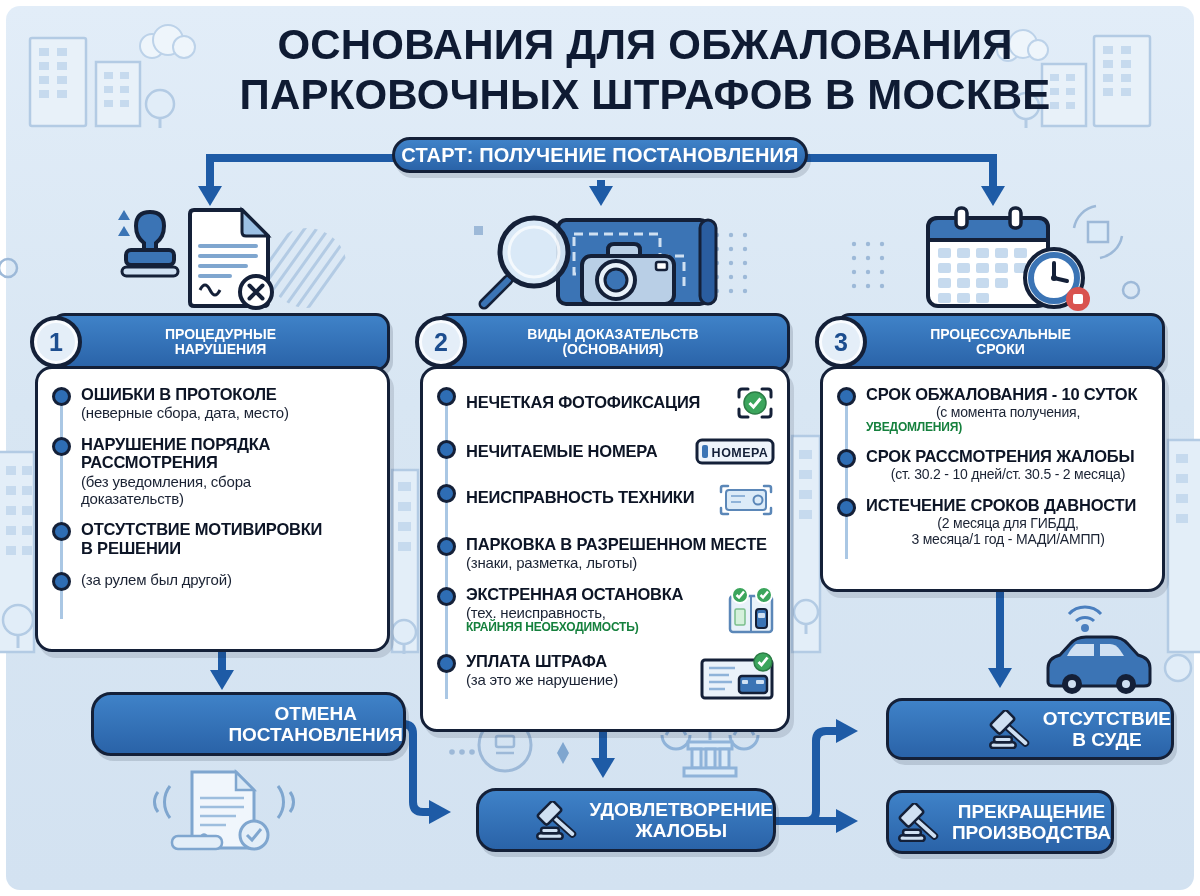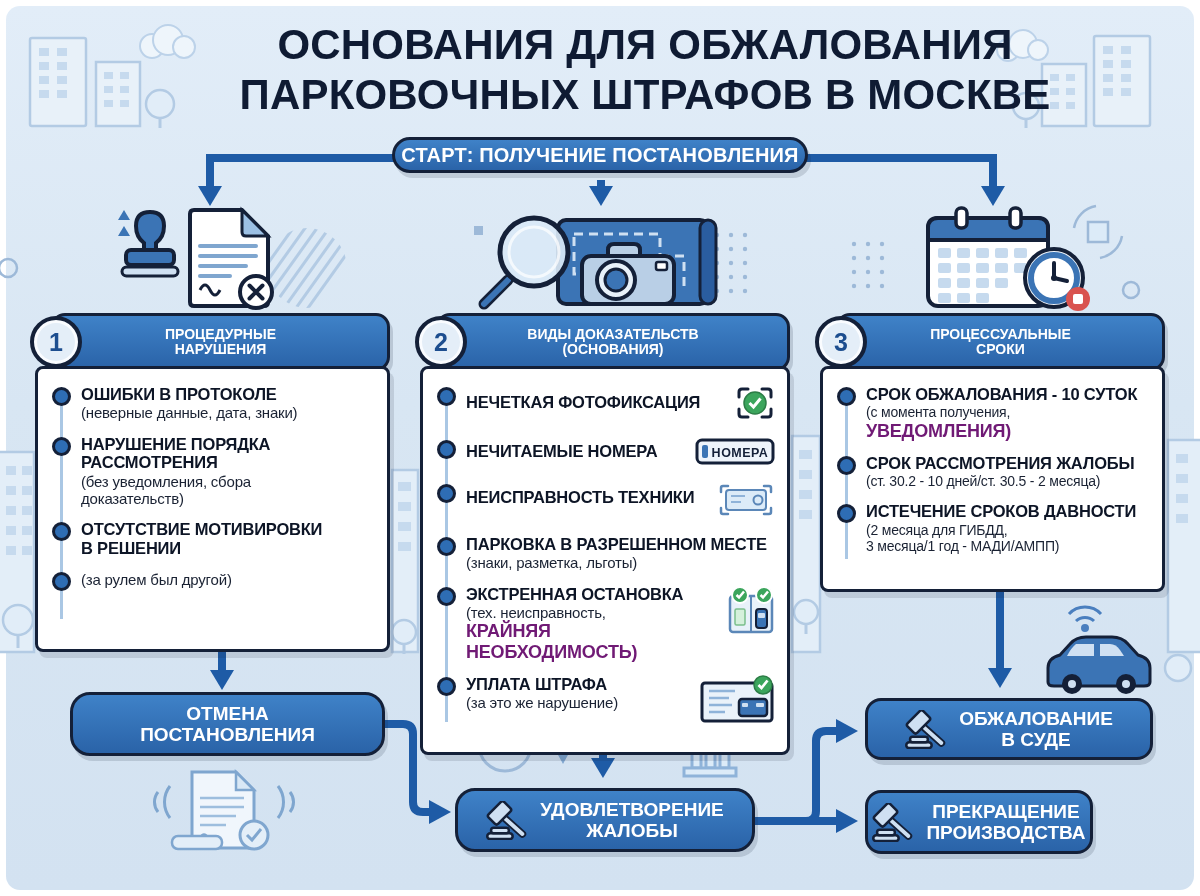--- a/index.html
+++ b/index.html
@@ -16,35 +16,35 @@
   .topicon{position:absolute;z-index:2;}
   .col{position:absolute;z-index:3;}
   .col-header{position:relative;height:58px;}
   .hdr-pill{position:absolute;left:16px;right:0;top:0;bottom:0;border-radius:14px;
          background:linear-gradient(180deg,#3f82c8,#2a63a8);border:3px solid #142038;box-sizing:border-box;
          display:flex;align-items:center;justify-content:center;text-align:center;
          color:#fff;font-weight:bold;font-size:14px;line-height:1.1;box-shadow:3px 5px 0 rgba(20,32,56,.16);}
   .num{position:absolute;left:-5px;top:50%;transform:translateY(-50%);width:52px;height:52px;border-radius:50%;
          background:#e4eef8;border:4px solid #142038;box-shadow:inset 0 0 0 3px #fafcff;box-sizing:border-box;
          display:flex;align-items:center;justify-content:center;font-weight:bold;font-size:25px;color:#1d4e8f;z-index:2;}
-  .col-body{position:relative;margin-top:-5px;background:#fff;border:3px solid #142038;border-radius:8px;
+  .col-body{position:relative;margin-top:-5px;background:#fff;border:3px solid #142038;border-radius:17px;
          box-sizing:border-box;padding:16px 12px 10px 14px;box-shadow:4px 6px 0 rgba(20,32,56,.13);}
   .col-body::before{content:"";position:absolute;left:22px;top:34px;bottom:30px;width:2.5px;background:#aac7e4;z-index:0;}
   .item{position:relative;z-index:1;display:flex;align-items:flex-start;gap:10px;margin-bottom:13px;}
   .dot{flex:0 0 auto;width:13px;height:13px;border-radius:50%;background:#2e6db4;border:3px solid #142038;margin-top:2px;}
   .txt{flex:1 1 auto;min-width:0;}
   .t{font-weight:bold;font-size:16.5px;line-height:1.12;color:#0d1526;letter-spacing:-0.2px;}
   .s{font-size:15px;line-height:1.15;color:#1a2233;white-space:pre-line;letter-spacing:-0.2px;margin-top:1px;}
-  .sb{font-weight:bold;font-size:18px;line-height:1.12;color:#701a75;letter-spacing:-0.2px;}
-  .c3 .s{font-size:14px;}
+  .sb{font-weight:bold;font-size:12px;line-height:1.12;color:#15803d;letter-spacing:-0.2px;}
+  .c3 .s{font-size:14px;text-align:center;}
   .rowicon{flex:0 0 auto;}
   .flowbox{position:absolute;z-index:3;background:linear-gradient(180deg,#3f82c8,#2a63a8);border:3px solid #142038;
-         border-radius:20px;box-sizing:border-box;display:flex;align-items:center;justify-content:center;gap:10px;
+         border-radius:20px;box-sizing:border-box;display:flex;align-items:center;justify-content:flex-end;gap:10px;
          color:#fff;font-weight:bold;font-size:19px;line-height:1.12;text-align:center;
-         box-shadow:3px 5px 0 rgba(20,32,56,.15);}
+         box-shadow:3px 5px 0 rgba(20,32,56,.15);margin-left:21px;}
   .gavel{width:44px;height:39px;flex:0 0 auto;}
 </style>
 </head>
 <body>
 
 <div class="stage">
   <div class="bg"></div>
 
   <svg class="deco" width="1200" height="896" viewBox="0 0 1200 896">
     <defs>
@@ -397,21 +397,21 @@
         </div>
       <div class="hdr-pill">
         <span><span>ПРОЦЕДУРНЫЕ</span><br><span>НАРУШЕНИЯ</span></span>
       </div>
     </div>
     <div class="col-body" style="min-height:286px;">
       <div class="item">
         <span class="dot"></span>
         <div class="txt">
             <div class="t">ОШИБКИ В ПРОТОКОЛЕ</div>
-          <div class="s">(неверные данные, дата, знаки)</div>
+          <div class="s">(неверные сбора, дата, место)</div>
           </div>
       </div>
       <div class="item">
         <span class="dot"></span>
         <div class="txt">
             <div class="t">НАРУШЕНИЕ ПОРЯДКА РАССМОТРЕНИЯ</div>
           <div class="s" style="max-width:220px;">(без уведомления, сбора доказательств)</div>
           </div>
       </div>
       <div class="item">
@@ -602,21 +602,21 @@
   <div class="flowbox" style="left:865px;top:698px;width:288px;height:62px;border-radius:16px;">
     <svg class="gavel" viewBox="0 0 52 46">
       <line x1="23" y1="21" x2="43" y2="39" stroke="#142038" stroke-width="9" stroke-linecap="round"></line>
       <line x1="23" y1="21" x2="43" y2="39" stroke="#cfe0f2" stroke-width="4.5" stroke-linecap="round"></line>
       <g transform="rotate(45 16 14)">
           <rect x="8" y="1" width="16" height="26" rx="3" fill="#cfe0f2" stroke="#142038" stroke-width="3"></rect>
         </g>
       <rect x="1.5" y="38" width="30" height="7" rx="3.5" fill="#cfe0f2" stroke="#142038" stroke-width="3"></rect>
       <rect x="6" y="31.5" width="21" height="6.5" rx="3" fill="#cfe0f2" stroke="#142038" stroke-width="3"></rect>
     </svg>
-    <span><span>ОБЖАЛОВАНИЕ</span><br><span>В СУДЕ</span></span>
+    <span><span>ОТСУТСТВИЕ</span><br><span>В СУДЕ</span></span>
   </div>
 
   <div class="flowbox" style="left:865px;top:790px;width:228px;height:64px;border-radius:16px;">
     <svg class="gavel" viewBox="0 0 52 46">
       <line x1="23" y1="21" x2="43" y2="39" stroke="#142038" stroke-width="9" stroke-linecap="round"></line>
       <line x1="23" y1="21" x2="43" y2="39" stroke="#cfe0f2" stroke-width="4.5" stroke-linecap="round"></line>
       <g transform="rotate(45 16 14)">
           <rect x="8" y="1" width="16" height="26" rx="3" fill="#cfe0f2" stroke="#142038" stroke-width="3"></rect>
         </g>
       <rect x="1.5" y="38" width="30" height="7" rx="3.5" fill="#cfe0f2" stroke="#142038" stroke-width="3"></rect>

